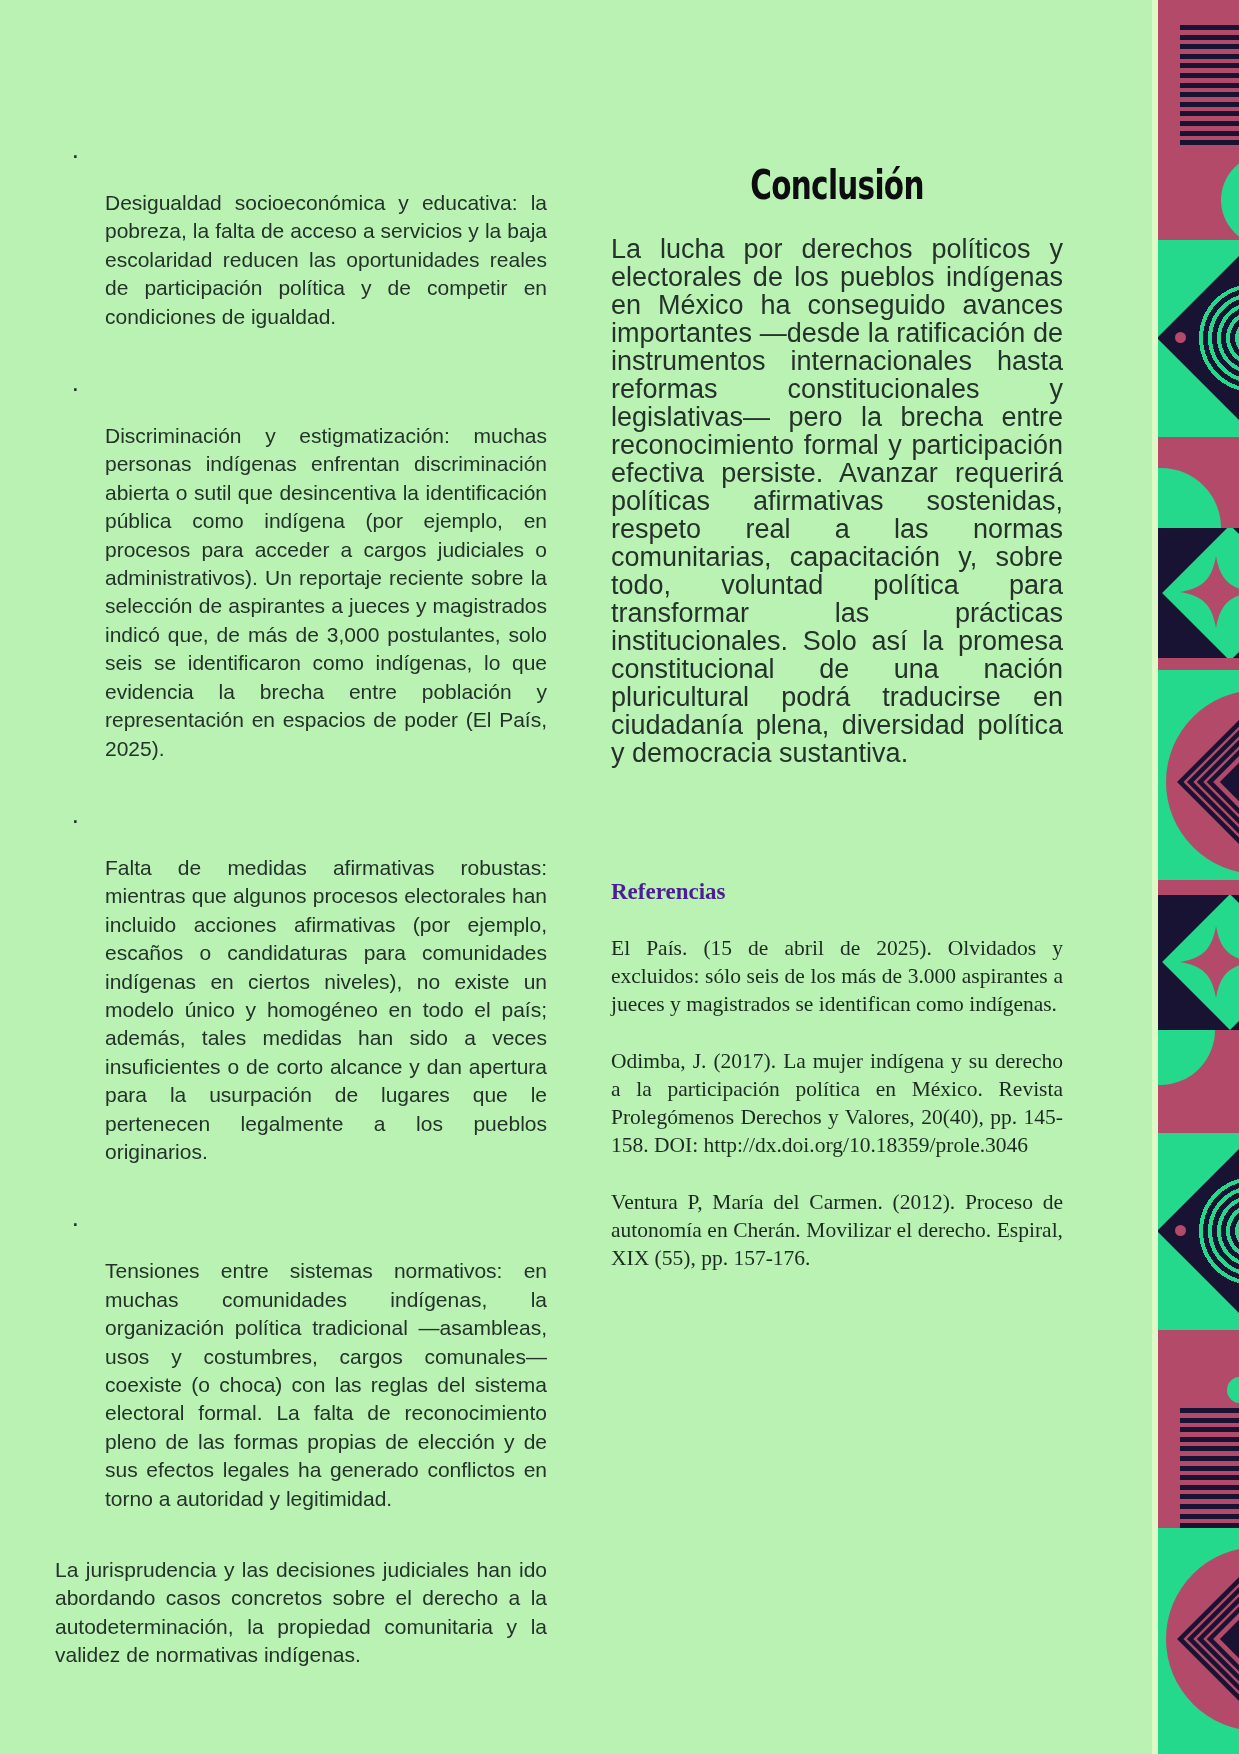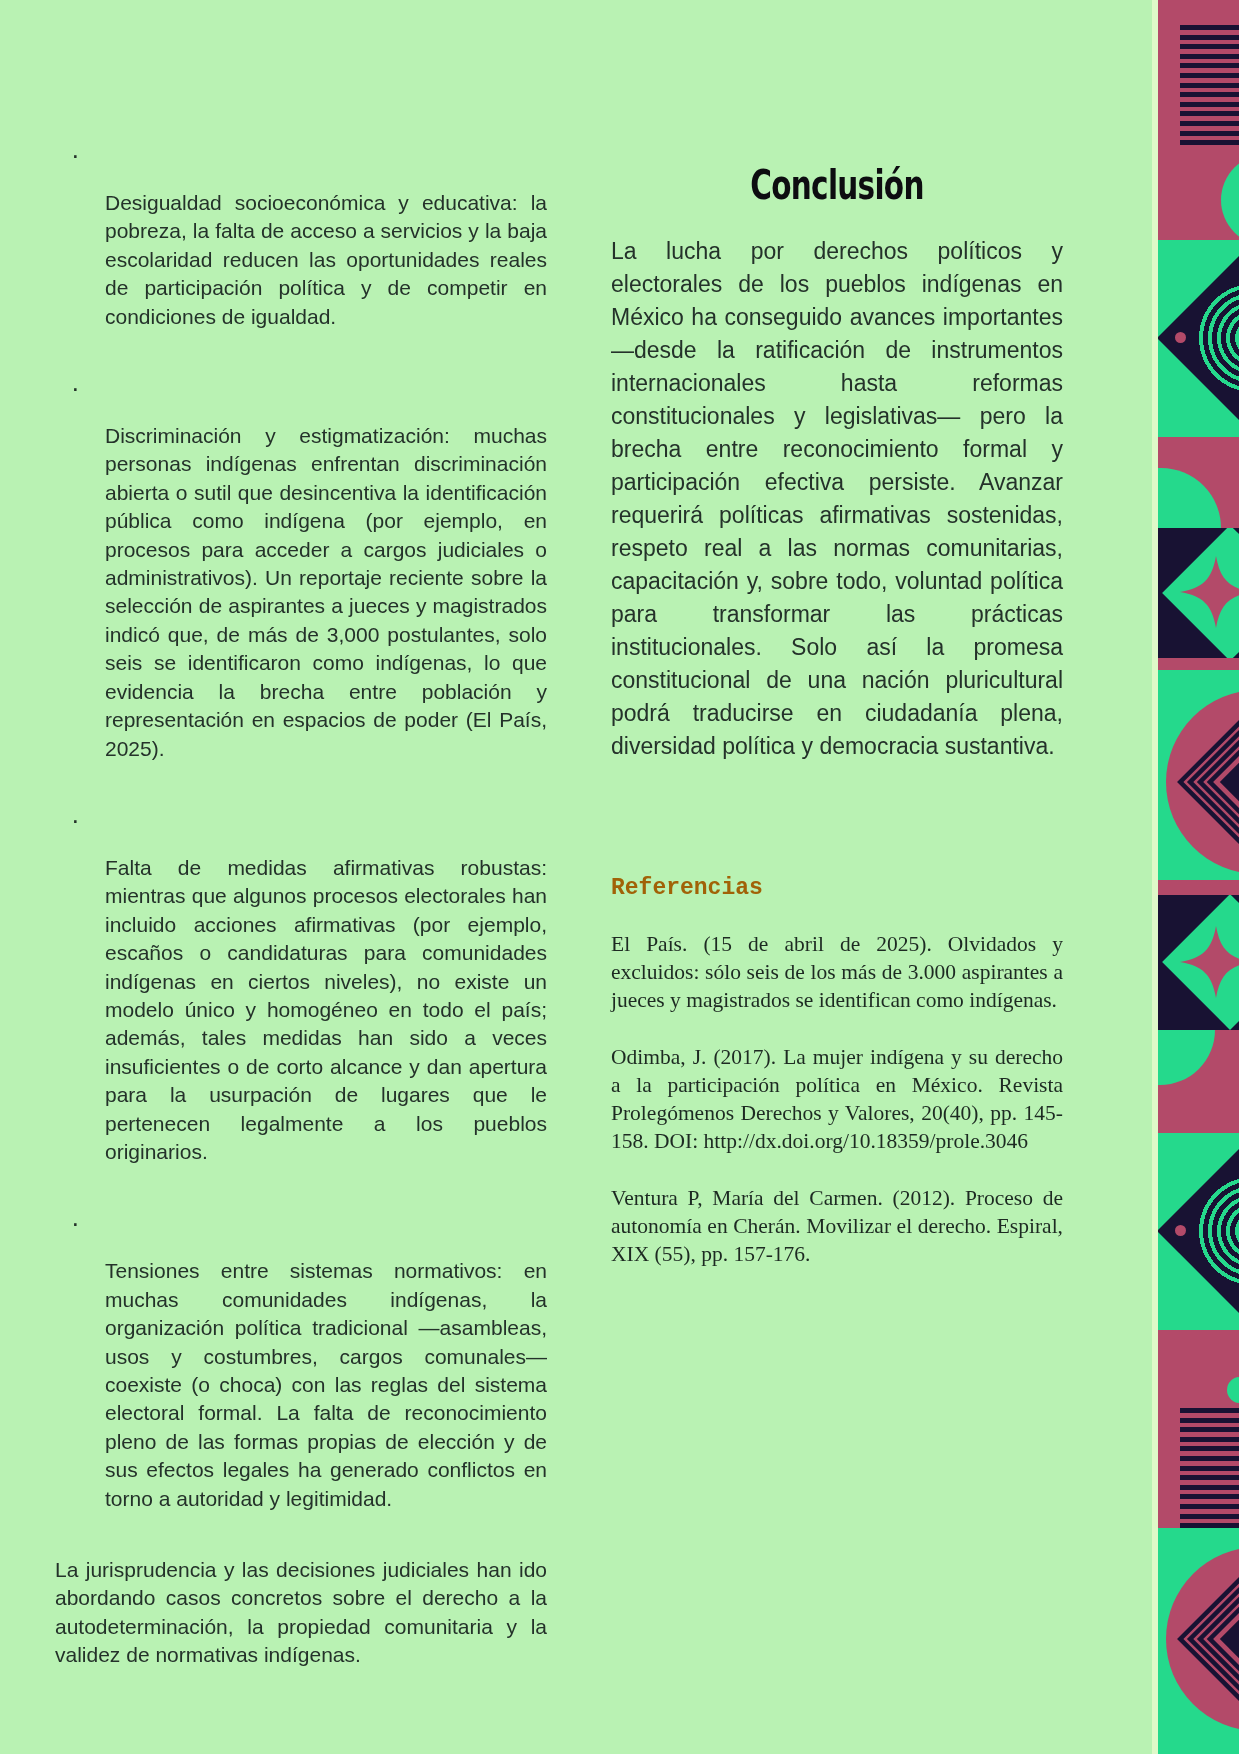--- a/index.html
+++ b/index.html
@@ -20,24 +20,24 @@
   .closing{margin-top:0;font-size:21px;line-height:28.4px;text-align:justify;}
 
   
   .right-col{position:absolute;left:572px;top:163px;width:452px;margin-left:39px;}
   .conclusion-title{
     font-family:"DejaVu Sans", sans-serif;
     font-weight:700;font-size:41px;line-height:44px;color:#0d0d10;
     text-align:center;transform:scaleX(0.72);transform-origin:50% 50%;
     letter-spacing:-1px;margin-bottom:28px;
   }
-  .conclusion-par{font-size:23px;line-height:33px;text-align:justify;}
+  .conclusion-par{font-size:27px;line-height:28px;text-align:justify;}
   .refs-title{
-    font-family:Liberation Mono, monospace;font-weight:700;
-    font-size:23px;color:#a16207;margin-top:112px;
+    font-family:Liberation Serif, serif;font-weight:700;
+    font-size:23px;color:#4c1d95;margin-top:112px;
   }
   .ref-item{
     font-family:"Liberation Serif", serif;
     font-size:21.5px;line-height:28px;text-align:justify;color:#1d2a22;
     margin-top:29px;
   }
 
   
   .edge-line{position:absolute;left:1152px;top:0;width:6px;height:1754px;background:#def9c8;}
   .strip{position:absolute;left:1158px;top:0;width:81px;height:1754px;overflow:hidden;}

